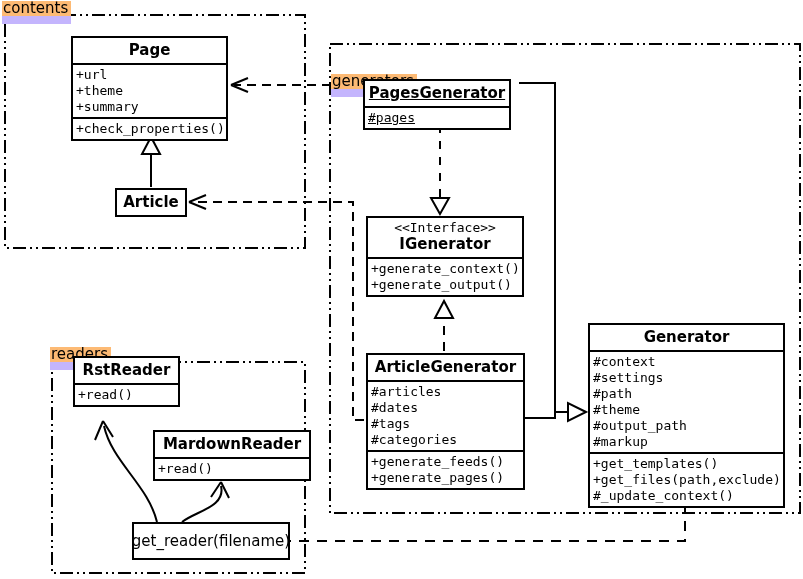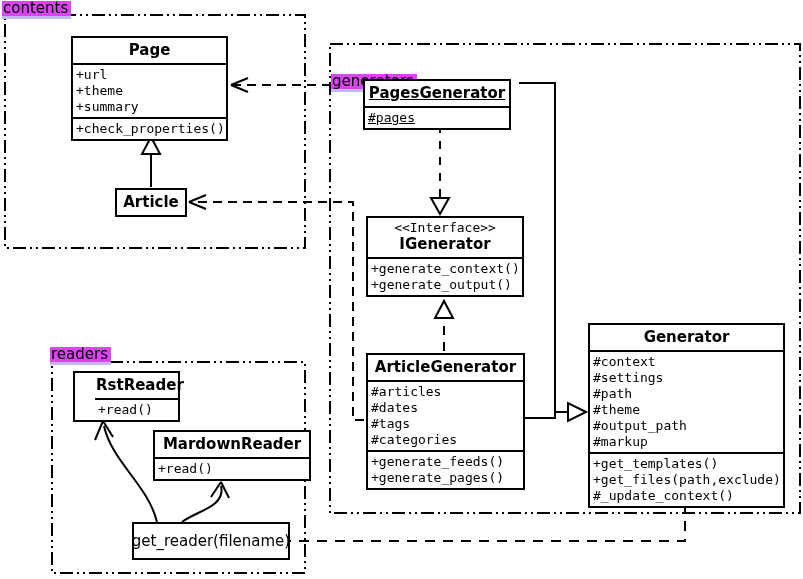--- a/index.html
+++ b/index.html
@@ -1,20 +1,20 @@
 <!DOCTYPE html>
 <html><head>
 <meta charset="utf-8">
 <style>
   html,body{margin:0;padding:0;background:#ffffff;}
   #canvas{position:relative;width:803px;height:579px;background:#ffffff;
           font-family:"DejaVu Sans",sans-serif;overflow:hidden;}
   #wires{position:absolute;left:0;top:0;}
   .pkg-label{position:absolute;font:15px "DejaVu Sans",sans-serif;color:#000;
-             background:#d946ef;border-bottom:3px solid #c4b5fd;padding:0 3px 0 1px;line-height:15px;height:15px;}
+             background:#fdba74;border-bottom:8px solid #c4b5fd;padding:0 3px 0 1px;line-height:15px;height:15px;}
   .cls{position:absolute;background:#fff;border:2px solid #000;box-sizing:border-box;color:#000;}
   .cls .title{font:bold 15px "DejaVu Sans",sans-serif;text-align:center;padding:3px 1px 4px;line-height:18px;white-space:nowrap;}
   .cls .stereo{font:13px "DejaVu Sans Mono",monospace;text-align:center;padding-top:3px;line-height:14px;}
   .cls .stereo + .title{padding-top:0;}
   .cls .sec{border-top:2px solid #000;padding:2px 0 2px;}
   .cls .m{font:13px "DejaVu Sans Mono",monospace;line-height:16px;padding-left:3px;white-space:pre;}
   .note{position:absolute;background:#fff;border:2px solid #000;box-sizing:border-box;
         display:flex;align-items:center;justify-content:center;
         font:15px "DejaVu Sans",sans-serif;color:#000;}
 </style>
@@ -118,21 +118,21 @@
       <div class="m">#output_path</div>
       <div class="m">#markup</div>
     </div>
     <div class="sec">
       <div class="m">+get_templates()</div>
       <div class="m">+get_files(path,exclude)</div>
       <div class="m">#_update_context()</div>
     </div>
   </div>
 
-  <div class="cls" style="left:73px;top:371px;width:107px;padding-left:20px;">
+  <div class="cls" style="left:73px;top:356px;width:107px;">
     <div class="title">RstReader</div>
     <div class="sec">
       <div class="m">+read()</div>
     </div>
   </div>
 
   <div class="cls" style="left:137px;top:430px;width:158px;margin-left:16px;">
     <div class="title">MardownReader</div>
     <div class="sec">
       <div class="m">+read()</div>

